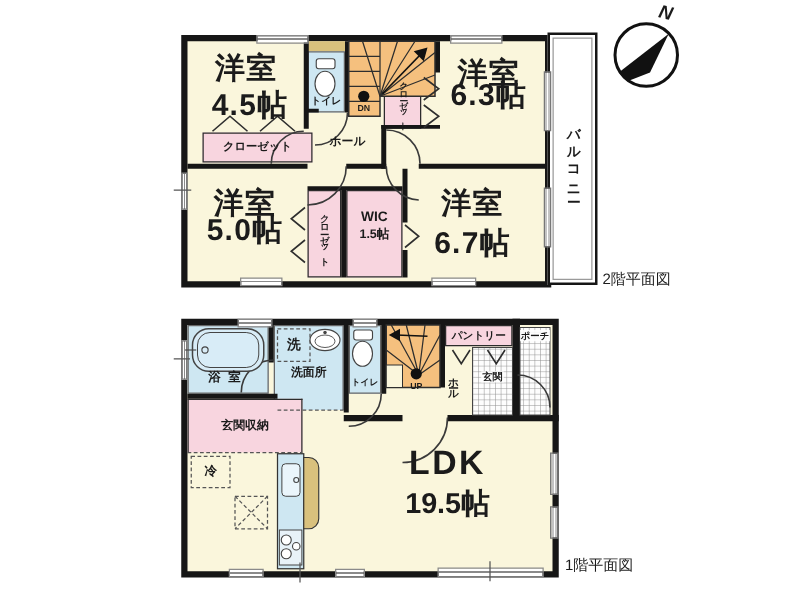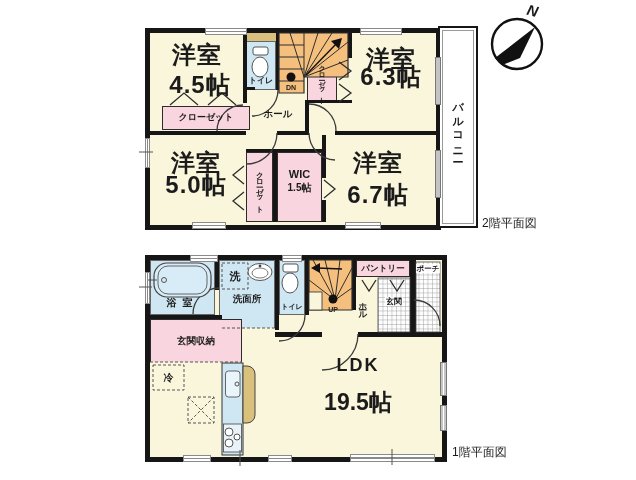--- a/index.html
+++ b/index.html
@@ -235,15 +235,15 @@
   </div>
 <div class="label flex" style="left:354px;top:281px;width:18px;height:50px">
     <span class="vt" style="font-size:8.5px;line-height:1">ホール</span>
   </div>
 <div class="label" style="left:380px;top:298px;width:28px;font-size:8px"><span class="halo">玄関</span></div>
 <div class="label" style="left:414px;top:265px;width:28px;font-size:7.5px"><span class="halo">ポーチ</span></div>
 <div class="label" style="left:150px;top:336px;width:92px;font-size:9.5px">玄関収納</div>
 <div class="label flex" style="left:153px;top:365px;width:31px;height:25px">
     <span style="font-size:10px">冷</span>
   </div>
-<div class="label" style="left:288px;top:356px;width:140px;font-size:18px;letter-spacing:2px">LDK</div>
+<div class="label" style="left:288px;top:356px;width:140px;font-size:27px;letter-spacing:2px">LDK</div>
 <div class="label" style="left:278px;top:390px;width:160px;font-size:23px">19.5帖</div>
 <div class="caption" style="left:452px;top:444px">1階平面図</div>
 
 </body></html>

